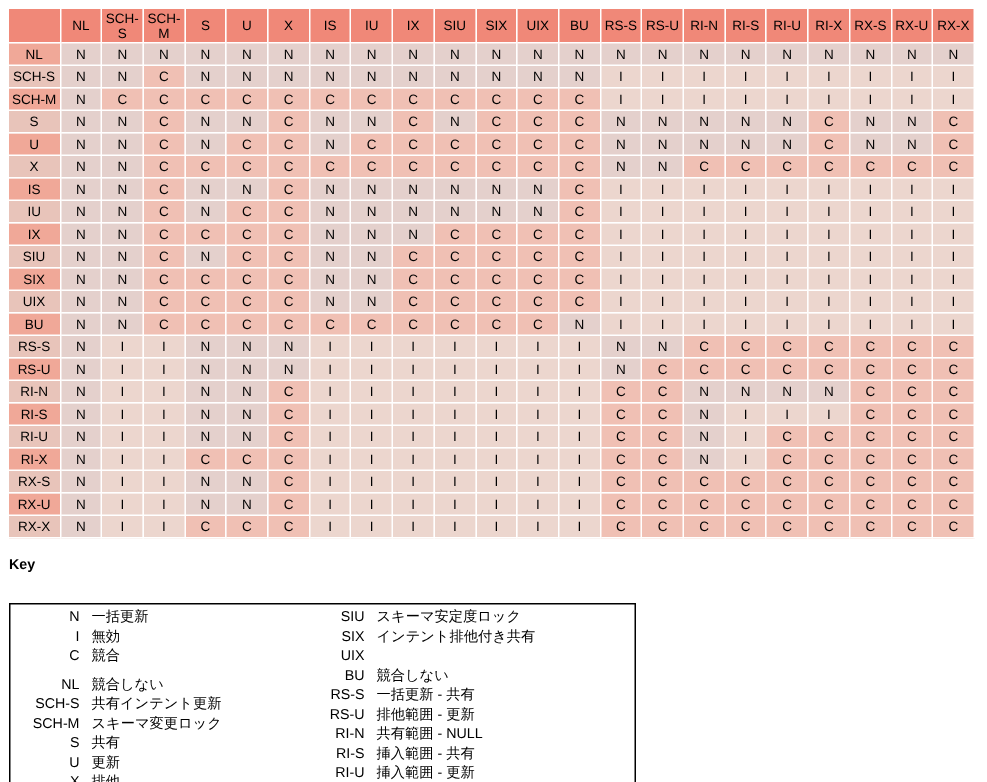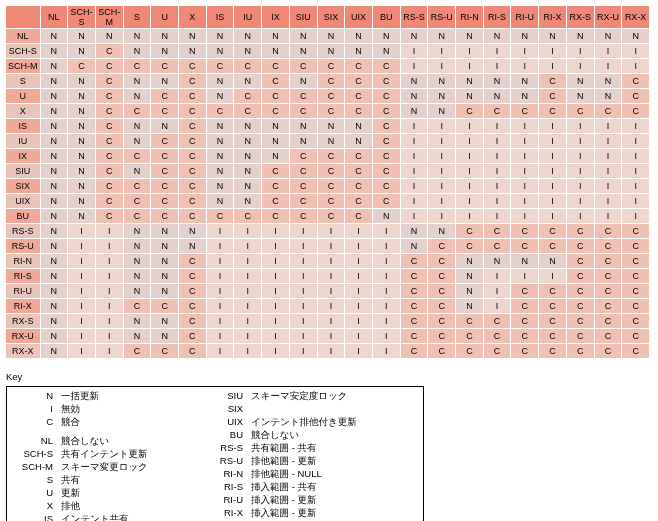--- a/index.html
+++ b/index.html
@@ -28,22 +28,22 @@
   .stubN { background: #f0a898; }
   .stubA { background: #e8c4ba; }
   .cellN { background: #e4d0cc; }
   .cellI { background: #ecd6ce; }
   .cellC { background: #f0c0b4; }
   .key-wrap {
     margin-top: 12px;
     font-size: 9.5px;
   }
   .key-title {
-    font-weight: normal;
-    margin-bottom: 4px;
+    font-weight: bold;
+    margin-bottom: 20px;
   }
   .key-row {
     display: flex;
     line-height: 13px;
   }
   .key-row .code {
     width: 42px;
     text-align: right;
     padding-right: 8px;
   }
@@ -691,40 +691,40 @@
           <div>インテント共有</div>
         </div>
       </div>
     <div class="col2" id="keycol2">
         <div class="key-row">
           <div class="code">SIU</div>
           <div>スキーマ安定度ロック</div>
         </div>
         <div class="key-row">
           <div class="code">SIX</div>
+          <div>インテント排他付き共有</div>
         </div>
         <div class="key-row">
           <div class="code">UIX</div>
-          <div>インテント排他付き更新</div>
         </div>
         <div class="key-row">
           <div class="code">BU</div>
           <div>競合しない</div>
         </div>
         <div class="key-row">
           <div class="code">RS-S</div>
-          <div>共有範囲 - 共有</div>
+          <div>一括更新 - 共有</div>
         </div>
         <div class="key-row">
           <div class="code">RS-U</div>
           <div>排他範囲 - 更新</div>
         </div>
         <div class="key-row">
           <div class="code">RI-N</div>
-          <div>排他範囲 - NULL</div>
+          <div>共有範囲 - NULL</div>
         </div>
         <div class="key-row">
           <div class="code">RI-S</div>
           <div>挿入範囲 - 共有</div>
         </div>
         <div class="key-row">
           <div class="code">RI-U</div>
           <div>挿入範囲 - 更新</div>
         </div>
         <div class="key-row">

